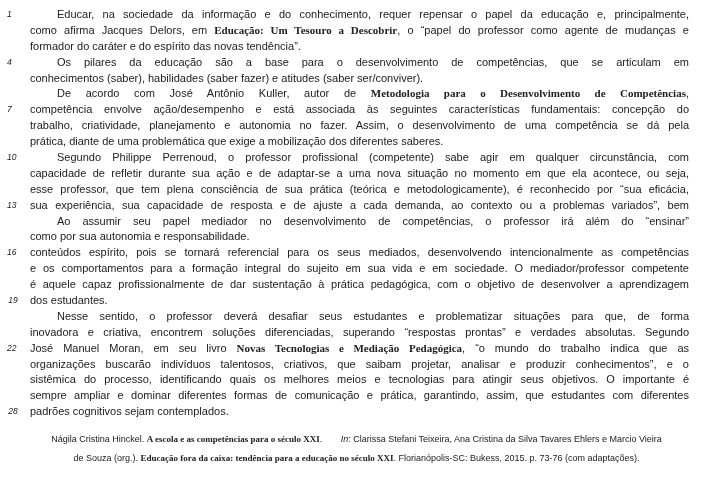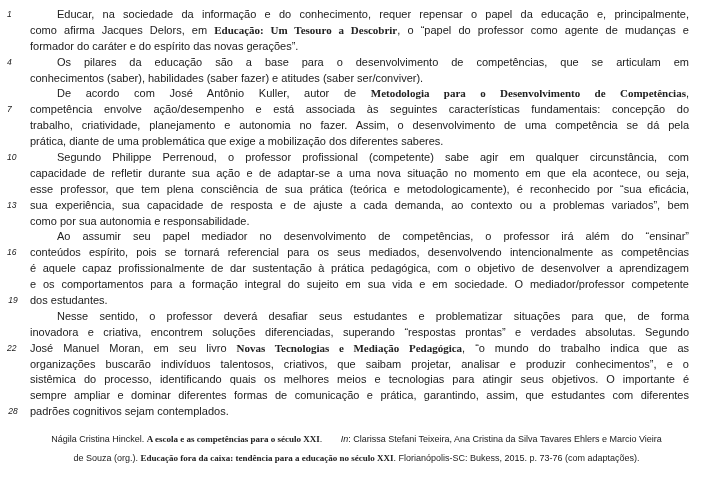--- a/index.html
+++ b/index.html
@@ -53,36 +53,36 @@
     text-align: center;
   }
 </style>
 </head>
 <body>
 
 <div class="page">
   <div class="text-body">
       <div class="line just ind"><span class="lineno">1</span><span>Educar, na sociedade da informação e do conhecimento, requer repensar o papel da educação e, principalmente,</span></div>
       <div class="line just"><span>como afirma Jacques Delors, em </span><b>Educação: Um Tesouro a Descobrir</b><span>, o “papel do professor como agente de mudanças e</span></div>
-      <div class="line"><span>formador do caráter e do espírito das novas gerações”.</span></div>
+      <div class="line"><span>formador do caráter e do espírito das novas tendência”.</span></div>
       <div class="line just ind"><span class="lineno">4</span><span>Os pilares da educação são a base para o desenvolvimento de competências, que se articulam em</span></div>
       <div class="line"><span>conhecimentos (saber), habilidades (saber fazer) e atitudes (saber ser/conviver).</span></div>
       <div class="line just ind"><span>De acordo com José Antônio Kuller, autor de </span><b>Metodologia para o Desenvolvimento de Competências</b><span>,</span></div>
       <div class="line just"><span class="lineno">7</span><span>competência envolve ação/desempenho e está associada às seguintes características fundamentais: concepção do</span></div>
       <div class="line just"><span>trabalho, criatividade, planejamento e autonomia no fazer. Assim, o desenvolvimento de uma competência se dá pela</span></div>
       <div class="line"><span>prática, diante de uma problemática que exige a mobilização dos diferentes saberes.</span></div>
       <div class="line just ind"><span class="lineno">10</span><span>Segundo Philippe Perrenoud, o professor profissional (competente) sabe agir em qualquer circunstância, com</span></div>
       <div class="line just"><span>capacidade de refletir durante sua ação e de adaptar-se a uma nova situação no momento em que ela acontece, ou seja,</span></div>
       <div class="line just"><span>esse professor, que tem plena consciência de sua prática (teórica e metodologicamente), é reconhecido por “sua eficácia,</span></div>
       <div class="line just"><span class="lineno">13</span><span>sua experiência, sua capacidade de resposta e de ajuste a cada demanda, ao contexto ou a problemas variados”, bem</span></div>
+      <div class="line just ind"><span>Ao assumir seu papel mediador no desenvolvimento de competências, o professor irá além do “ensinar”</span></div>
       <div class="line"><span>como por sua autonomia e responsabilidade.</span></div>
-      <div class="line just ind"><span>Ao assumir seu papel mediador no desenvolvimento de competências, o professor irá além do “ensinar”</span></div>
       <div class="line just"><span class="lineno">16</span><span>conteúdos espírito, pois se tornará referencial para os seus mediados, desenvolvendo intencionalmente as competências</span></div>
+      <div class="line just"><span>e os comportamentos para a formação integral do sujeito em sua vida e em sociedade. O mediador/professor competente</span></div>
       <div class="line just"><span>é aquele capaz profissionalmente de dar sustentação à prática pedagógica, com o objetivo de desenvolver a aprendizagem</span></div>
-      <div class="line just"><span>e os comportamentos para a formação integral do sujeito em sua vida e em sociedade. O mediador/professor competente</span></div>
       <div class="line"><span class="lineno">19</span><span>dos estudantes.</span></div>
       <div class="line just ind"><span>Nesse sentido, o professor deverá desafiar seus estudantes e problematizar situações para que, de forma</span></div>
       <div class="line just"><span>inovadora e criativa, encontrem soluções diferenciadas, superando “respostas prontas” e verdades absolutas. Segundo</span></div>
       <div class="line just"><span class="lineno">22</span><span>José Manuel Moran, em seu livro </span><b>Novas Tecnologias e Mediação Pedagógica</b><span>, “o mundo do trabalho indica que as</span></div>
       <div class="line just"><span>organizações buscarão indivíduos talentosos, criativos, que saibam projetar, analisar e produzir conhecimentos”, e o</span></div>
       <div class="line just"><span>sistêmica do processo, identificando quais os melhores meios e tecnologias para atingir seus objetivos. O importante é</span></div>
       <div class="line just"><span>sempre ampliar e dominar diferentes formas de comunicação e prática, garantindo, assim, que estudantes com diferentes</span></div>
       <div class="line"><span class="lineno">28</span><span>padrões cognitivos sejam contemplados.</span></div>
     </div>
   <div class="citation">

